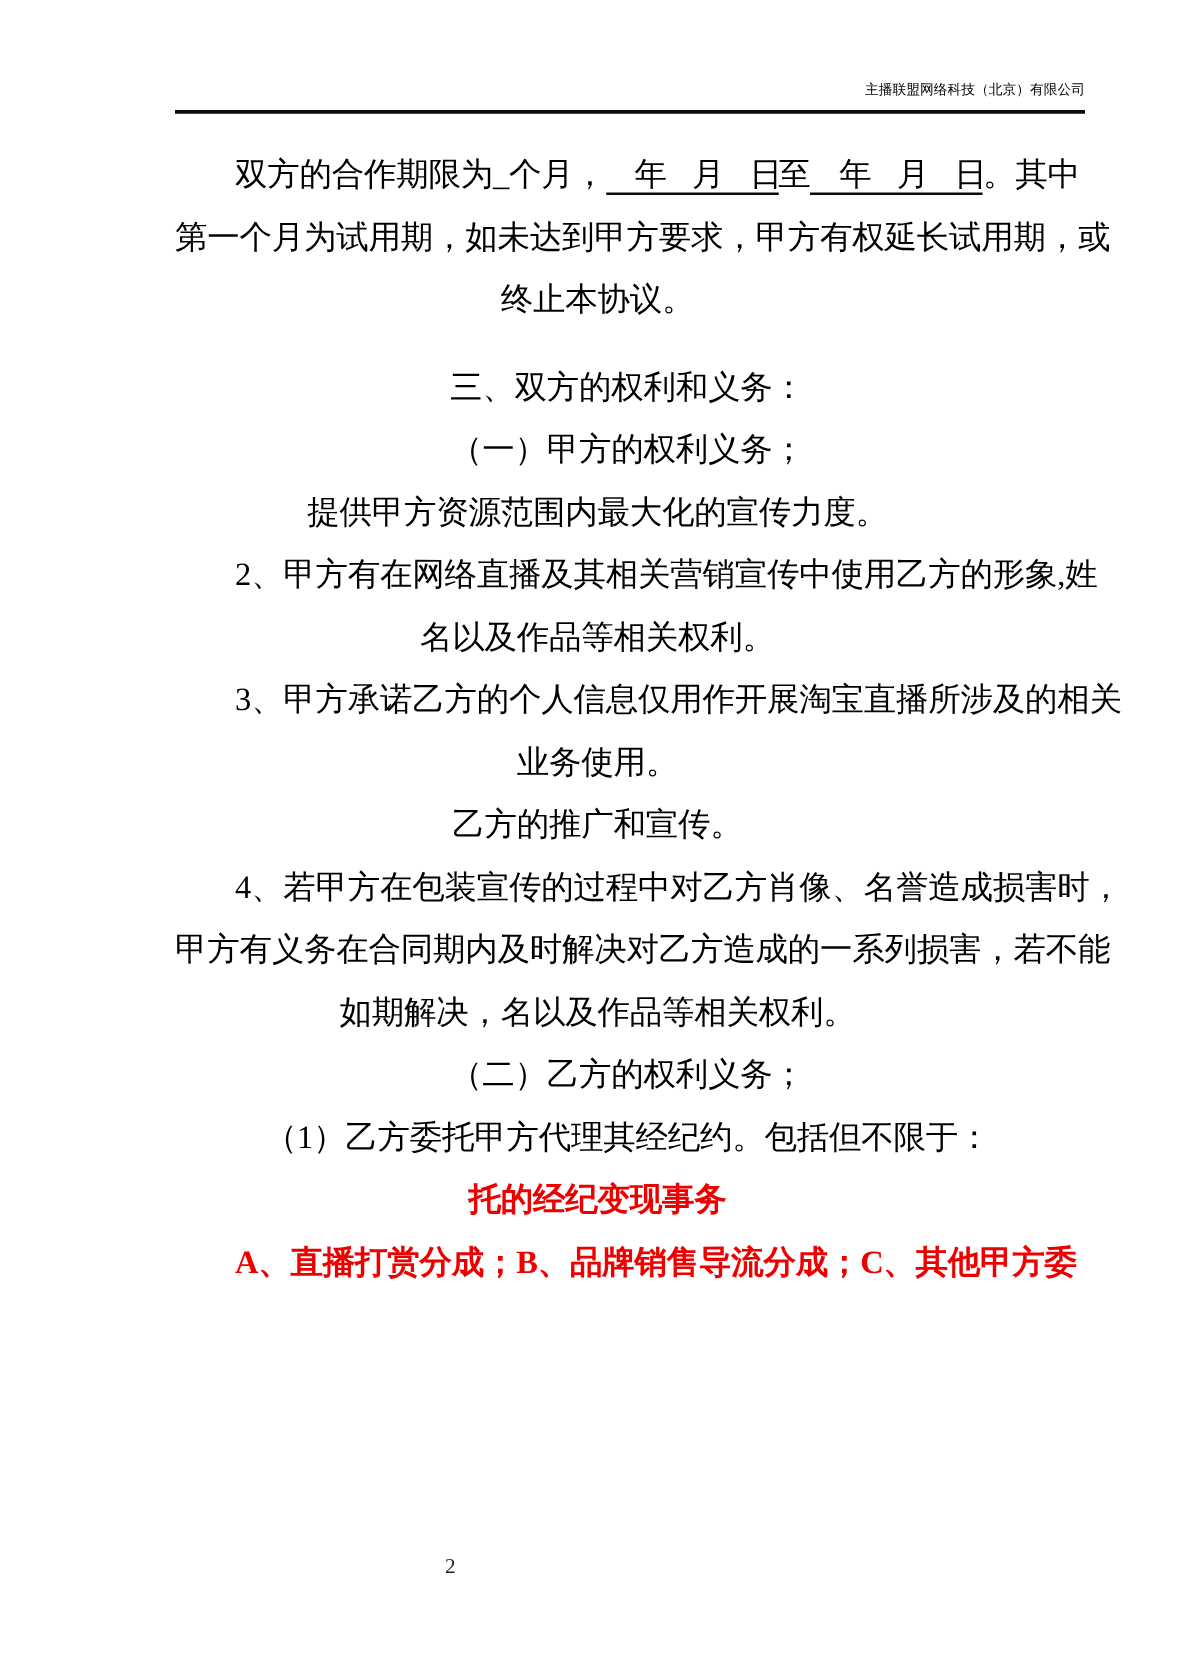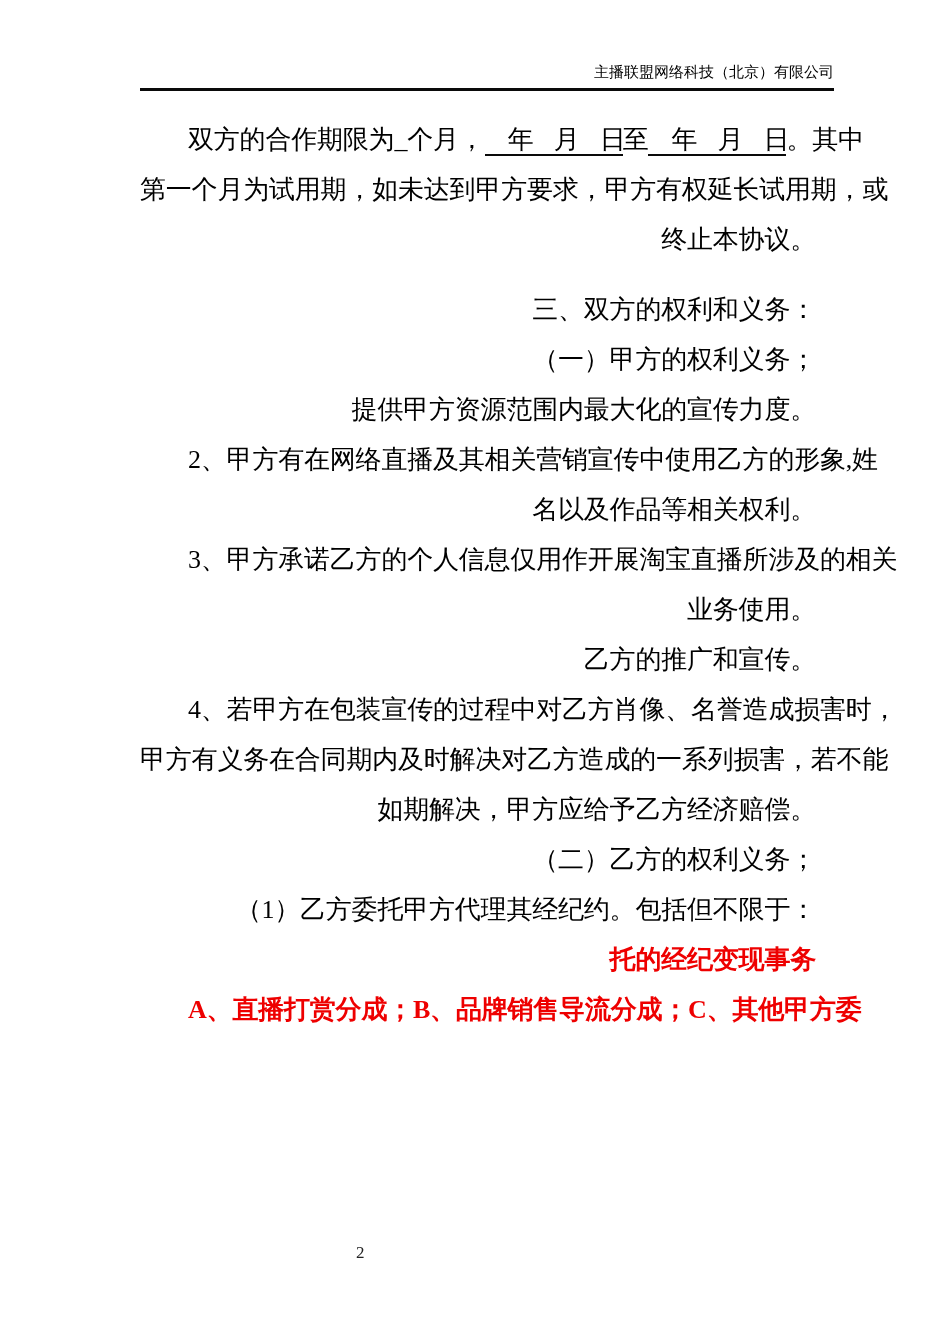--- a/index.html
+++ b/index.html
@@ -11,38 +11,38 @@
   .page {
     position: relative;
     width: 950px;
     height: 1344px;
     background: #ffffff;
     color: var(--ink);
     font-family: "Liberation Serif", "DejaVu Serif", serif;
     overflow: hidden;
   }
   .header {
-    margin: 62px 116px 0 140px;
+    margin: 62px 82px 0 140px;
     border-bottom: 3px solid #0a0a0a;
     padding-bottom: 5px;
     text-align: right;
-    font-size: 15px;
+    font-size: 11px;
     line-height: 21px;
     letter-spacing: 0;
   }
   .doc-body {
     margin: 24px 134px 0 140px;
     width: 676px;
     font-size: 26px;
     letter-spacing: -0.2px;
   }
   .line {
     line-height: 50px;
     white-space: nowrap;
-    text-align: right;
+    text-align: center;
   }
   .line.justify {
     text-align: justify;
     text-align-last: justify;
   }
   .line.indent { text-indent: 48px; }
   .line.space-before { margin-top: 20px; }
   .line.red { color: var(--red); font-weight: bold; }
   .u {
     border-bottom: 2px solid #0a0a0a;
@@ -72,21 +72,21 @@
       <div class="line indent space-before"><span>三、双方的权利和义务：</span></div>
       <div class="line indent"><span>（一）甲方的权利义务；</span></div>
       <div class="line"><span>提供甲方资源范围内最大化的宣传力度。</span></div>
       <div class="line indent justify"><span>2、甲方有在网络直播及其相关营销宣传中使用乙方的形象,姓</span></div>
       <div class="line"><span>名以及作品等相关权利。</span></div>
       <div class="line indent justify"><span>3、甲方承诺乙方的个人信息仅用作开展淘宝直播所涉及的相关</span></div>
       <div class="line"><span>业务使用。</span></div>
       <div class="line"><span>乙方的推广和宣传。</span></div>
       <div class="line indent justify"><span>4、若甲方在包装宣传的过程中对乙方肖像、名誉造成损害时，</span></div>
       <div class="line justify"><span>甲方有义务在合同期内及时解决对乙方造成的一系列损害，若不能</span></div>
-      <div class="line"><span>如期解决，甲方应给予乙方经济赔偿。</span></div>
+      <div class="line"><span>如期解决，名以及作品等相关权利。</span></div>
       <div class="line indent"><span>（二）乙方的权利义务；</span></div>
       <div class="line indent"><span>（1）乙方委托甲方代理其经纪约。包括但不限于：</span></div>
       <div class="line red"><span>托的经纪变现事务</span></div>
       <div class="line indent red justify"><span>A、直播打赏分成；B、品牌销售导流分成；C、其他甲方委</span></div>
     </div>
 
   <div class="footer">
     <span>2</span>
   </div>
 </div>

